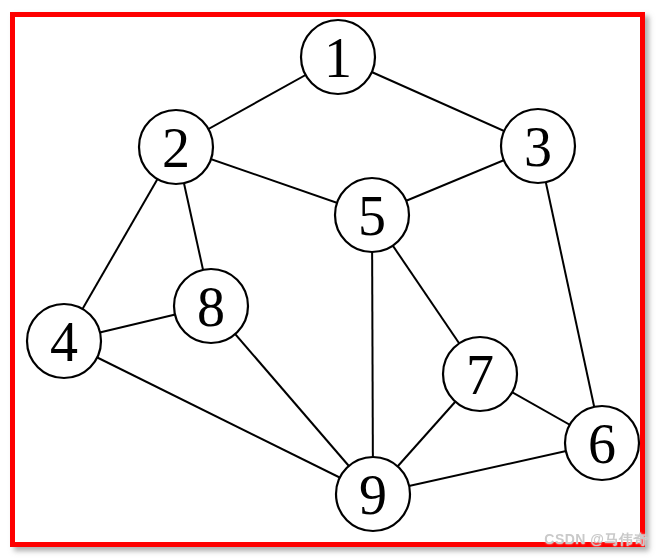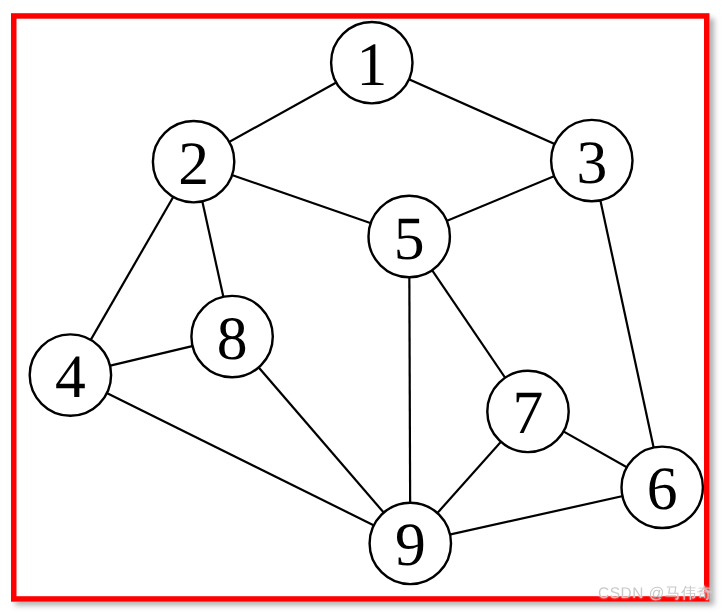--- a/index.html
+++ b/index.html
@@ -50,20 +50,21 @@
   .watermark {
     position: absolute;
     right: 12px;
     bottom: 10px;
     font-size: 14px;
     letter-spacing: 0.5px;
     color: #c9c9c9;
     text-shadow: 0 0 2px #ffffff;
     z-index: 5;
     user-select: none;
+    font-weight: bold;
   }
 </style>
 </head>
 <body>
 
 <div class="stage">
   <div class="frame"></div>
   <svg class="graph-svg" viewBox="0 0 660 559">
     <g id="edges-layer">
         <line x1="338" y1="57" x2="176" y2="147"></line>

